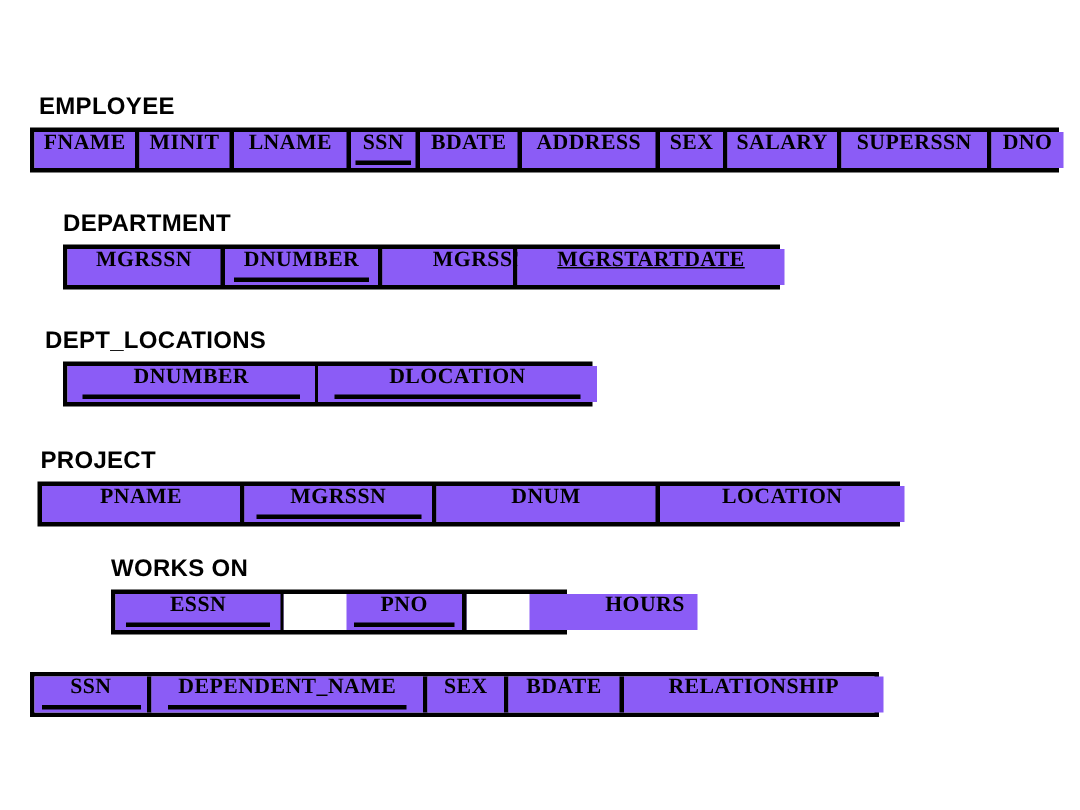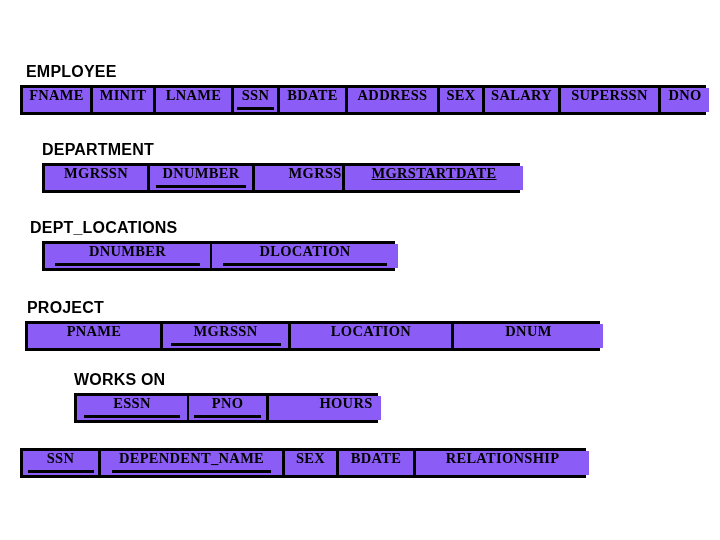--- a/index.html
+++ b/index.html
@@ -94,21 +94,21 @@
   #rel-department      { left: 42px;  top: 140px; }
   #rel-department .attr-row { width: 478px; }
 
   #rel-dept-locations  { left: 42px;  top: 218px; }
   #rel-dept-locations .attr-row { width: 353px; }
 
   #rel-project         { left: 25px;  top: 298px; }
   #rel-project .attr-row { width: 575px; }
 
   #rel-works-on        { left: 74px;  top: 370px; }
-  #rel-works-on .attr-row { width: 304px; }
+  #rel-works-on .attr-row { width: 304px; gap: 42px; }
 
   #rel-dependent       { left: 20px;  top: 448px; }
   #rel-dependent .attr-row { width: 566px; }
 
   
   #rel-dept-locations .relation-title { margin-left: -12px; }
   #rel-project .relation-title        { margin-left: 2px; }
   #rel-works-on .relation-title       { margin-left: 0px; }
   #rel-dependent .relation-title      { margin-left: 20px; }
   #rel-employee .relation-title       { margin-left: 6px; }
@@ -187,26 +187,26 @@
     <div class="relation" id="rel-project">
       <div class="relation-title">PROJECT</div>
       <div class="attr-row">
         <div class="attr-cell" style="width: 135px; flex: 0 0 135px;">
           <span class="attr-label">PNAME</span>
         </div>
         <div class="attr-cell" style="width: 128px; flex: 0 0 128px;">
           <span class="attr-label">MGRSSN</span>
           <span class="pk-underline"></span>
         </div>
+        <div class="attr-cell" style="width: 149px; flex: 0 0 149px;">
+          <span class="attr-label">DNUM</span>
+        </div>
         <div class="attr-cell" style="width: 163px; flex: 0 0 163px;">
           <span class="attr-label">LOCATION</span>
         </div>
-        <div class="attr-cell" style="width: 149px; flex: 0 0 149px;">
-          <span class="attr-label">DNUM</span>
-        </div>
       </div>
     </div>
     <div class="relation" id="rel-works-on">
       <div class="relation-title">WORKS ON</div>
       <div class="attr-row">
         <div class="attr-cell thin-sep" style="width: 112px; flex: 0 0 112px;">
           <span class="attr-label">ESSN</span>
           <span class="pk-underline"></span>
         </div>
         <div class="attr-cell" style="width: 80px; flex: 0 0 80px;">

